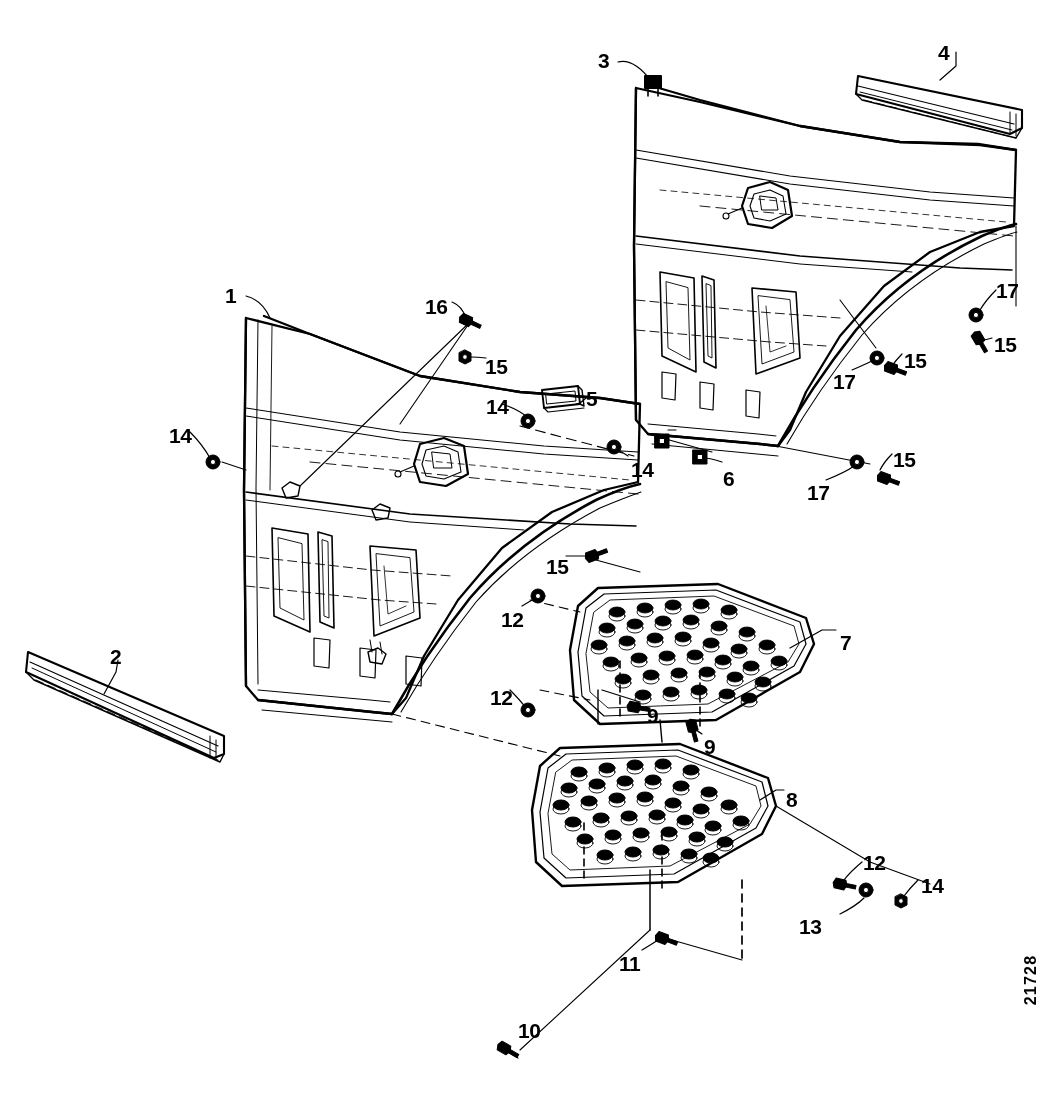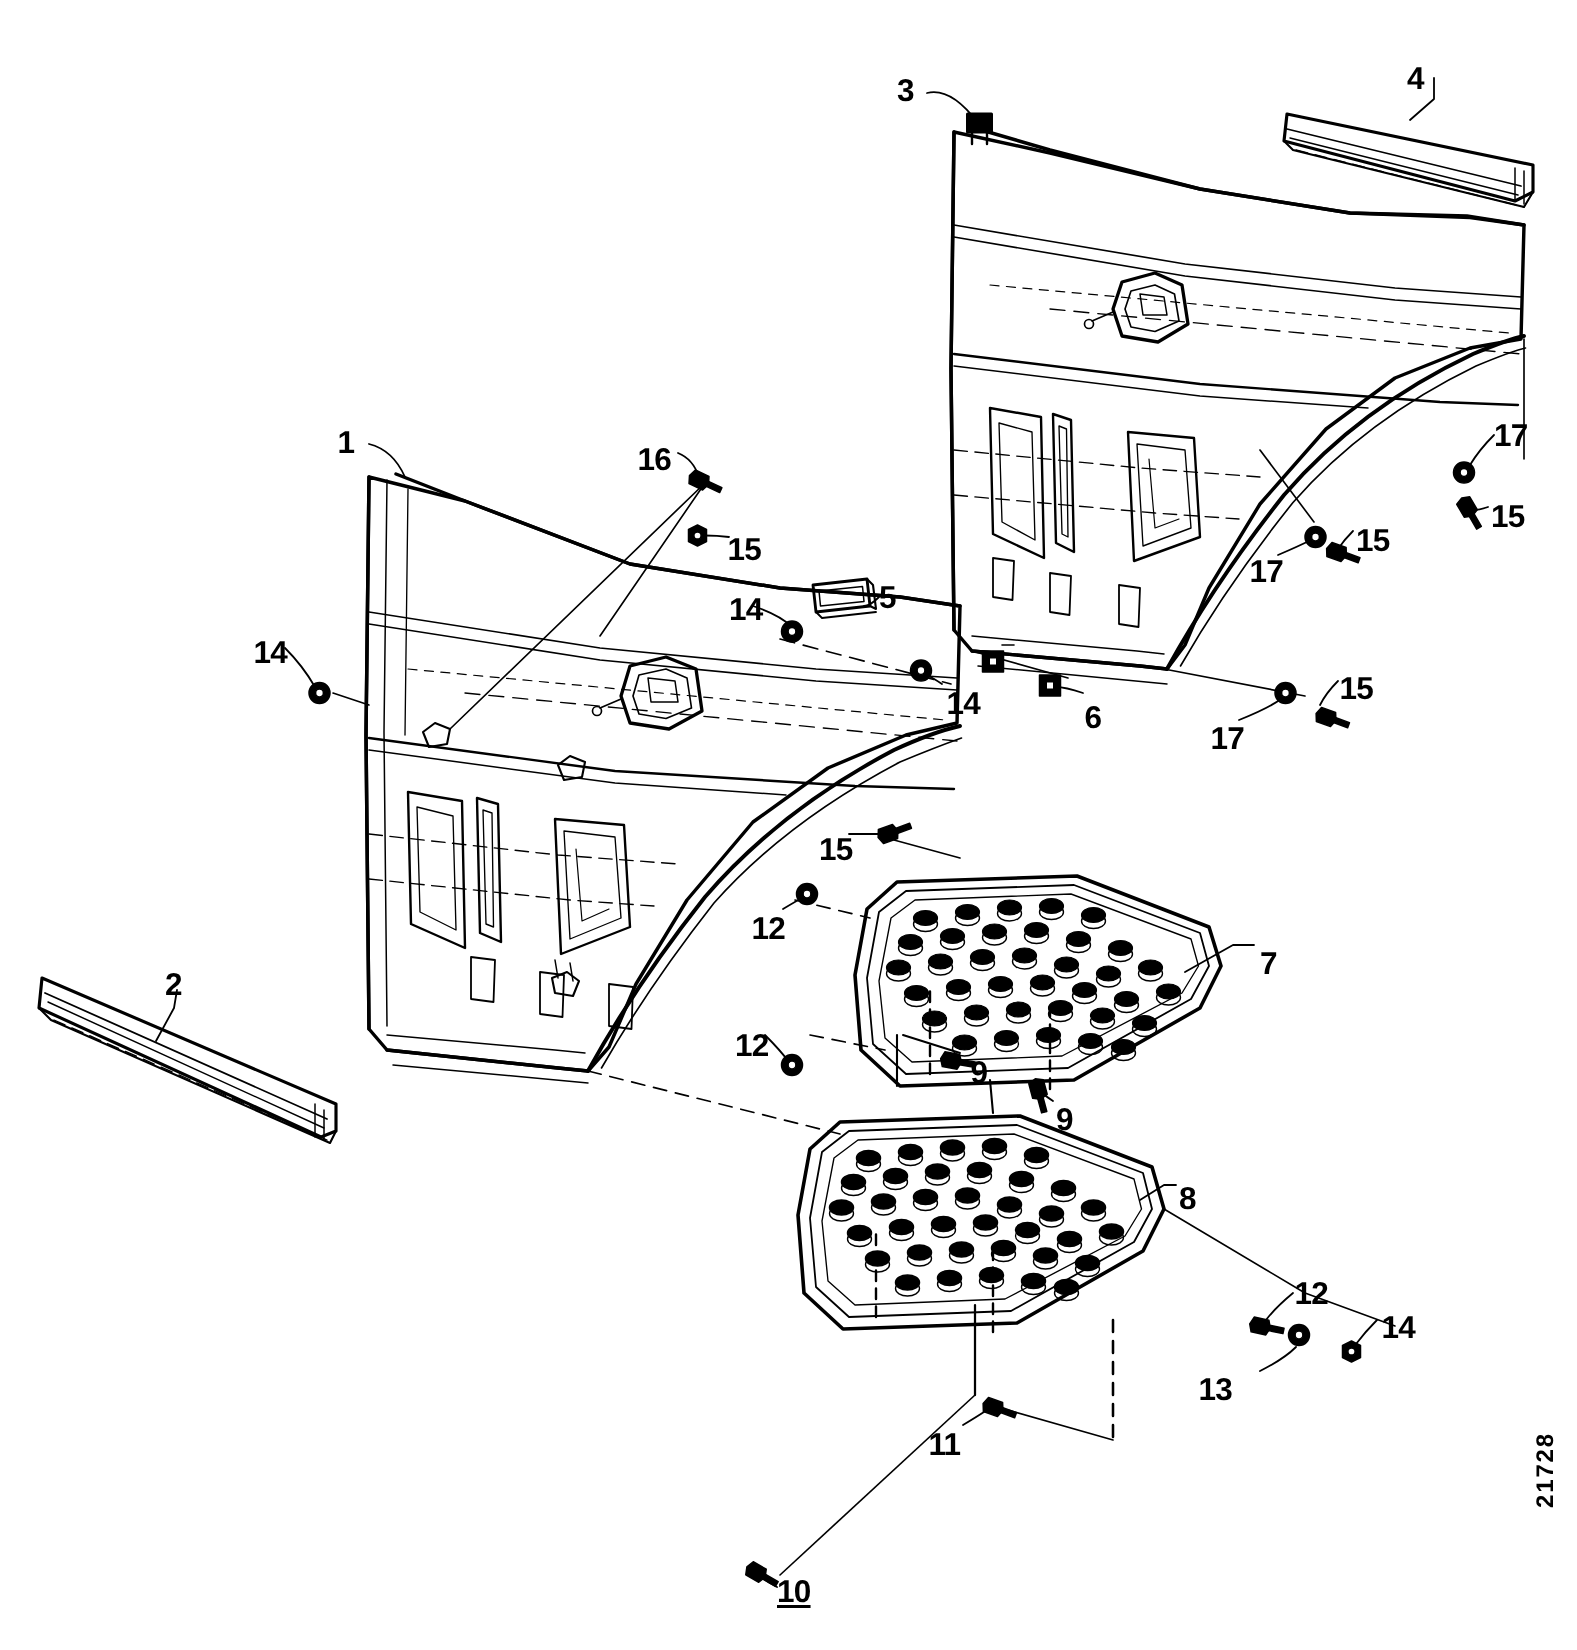--- a/index.html
+++ b/index.html
@@ -562,20 +562,20 @@
   <div class="callout" style="left:501px; top:609px;">12</div>
   <div class="callout" style="left:840px; top:632px;">7</div>
   <div class="callout" style="left:490px; top:687px;">12</div>
   <div class="callout" style="left:647px; top:705px;">9</div>
   <div class="callout" style="left:704px; top:736px;">9</div>
   <div class="callout" style="left:786px; top:789px;">8</div>
   <div class="callout" style="left:863px; top:852px;">12</div>
   <div class="callout" style="left:921px; top:875px;">14</div>
   <div class="callout" style="left:799px; top:916px;">13</div>
   <div class="callout" style="left:619px; top:953px;text-align:right;">11</div>
-  <div class="callout" style="left:518px; top:1051px;text-decoration:underline;">10</div>
+  <div class="callout" style="left:518px; top:1020px;">10</div>
   <div class="callout" style="left:110px; top:646px;">2</div>
 
   <div id="drawing-number-wrap">
     <span class="dn-text">21728</span>
   </div>
 
 </div>
 
 </body></html>

